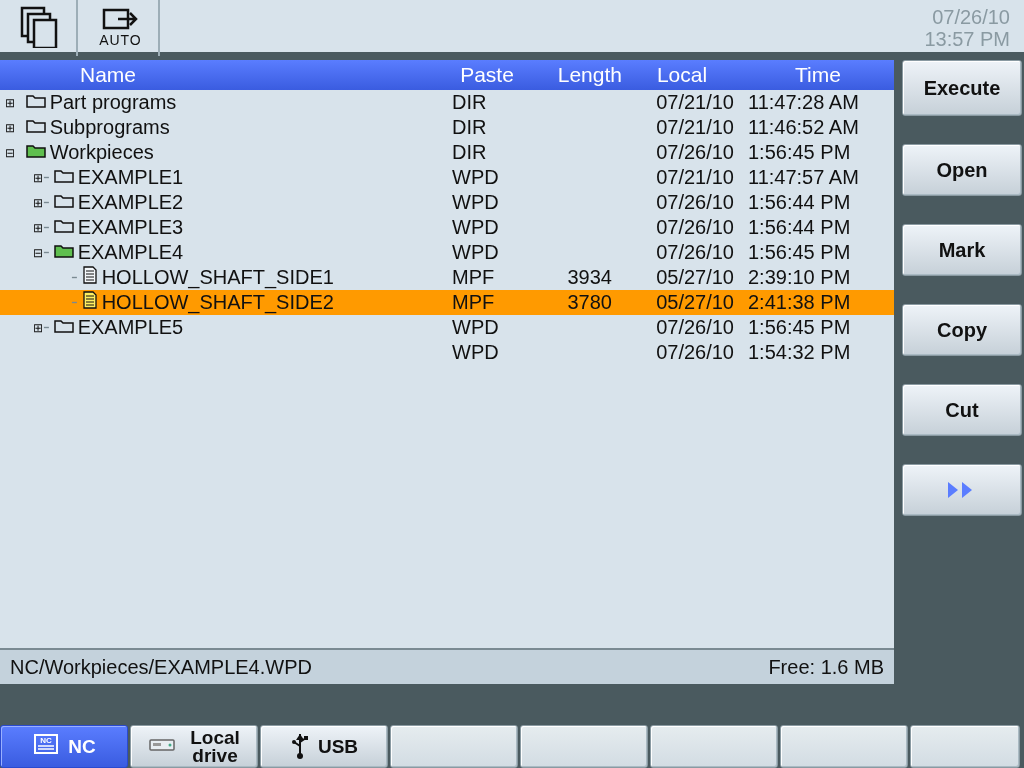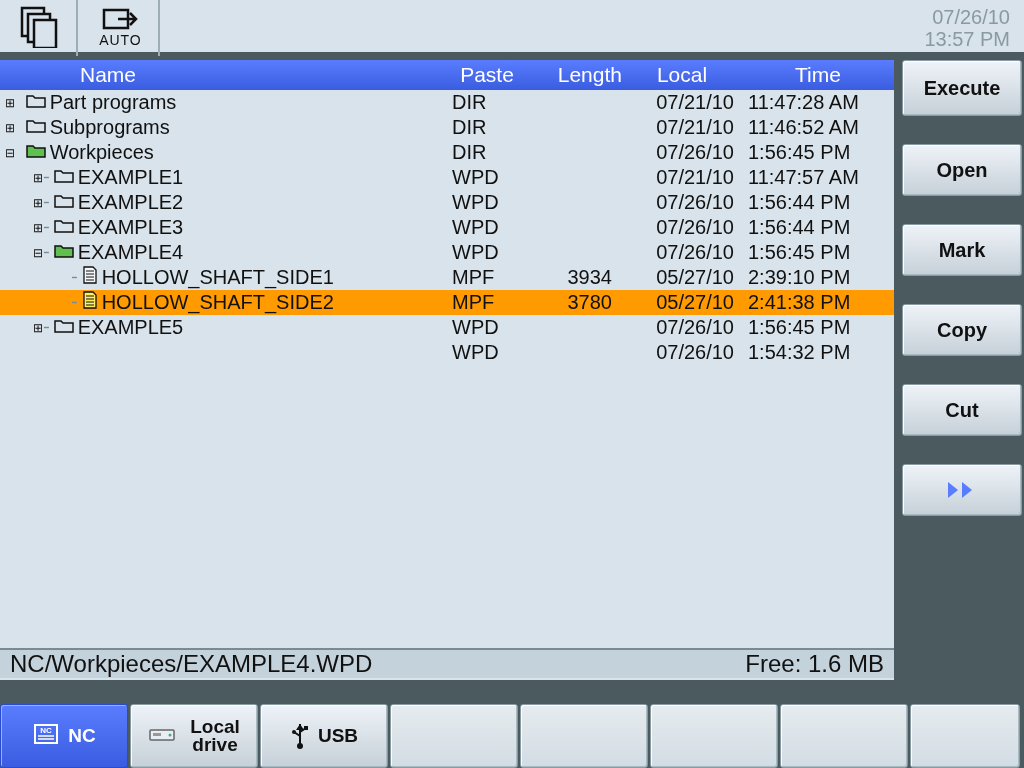--- a/index.html
+++ b/index.html
@@ -29,33 +29,33 @@
   .cell-type { flex: 0 0 70px; }
   .cell-length { flex: 0 0 100px; text-align: right; padding-right: 10px; }
   .cell-date { flex: 0 0 120px; text-align: right; padding-right: 8px; }
   .cell-time { flex: 0 0 152px; text-align: left; padding-left: 6px; }
   .tree-toggle { width: 12px; font-size: 12px; color: #111; text-align: center; }
   .tree-lines { color: #7a8a92; font-family: monospace; font-size: 16px; white-space: pre; }
   .folder-icon, .file-icon { display: inline-block; vertical-align: middle; margin-right: 4px; }
   .name-text { }
 
   
-  .statusbar { position: absolute; left: 0; top: 648px; width: 894px; height: 30px; background: #c4d2dc; border-top: 2px solid #7a8a92; display: flex; align-items: center; font-size: 24px; font-weight: 500; color: #111; padding: 0 10px; justify-content: space-between; }
+  .statusbar { position: absolute; left: 0; top: 648px; width: 894px; height: 36px; background: #c4d2dc; border-top: 2px solid #7a8a92; display: flex; align-items: center; font-size: 20px; font-weight: 500; color: #111; padding: 0 10px; justify-content: space-between; }
 
   
   .softcol { position: absolute; right: 0; top: 60px; width: 128px; height: 640px; background: #4a5a5f; }
   .softkey-r { width: 120px; height: 52px; margin: 0 0 28px 6px; background: linear-gradient(#eef3f8,#c6d0d8); border: 1px solid #8a9aa2; border-radius: 3px; display: flex; align-items: center; justify-content: center; font-size: 20px; font-weight: 600; color: #111; box-shadow: inset 1px 1px 0 #fff, inset -1px -1px 0 #aabac3; position: relative; }
   .softkey-r.first { margin-top: 0; height: 56px; }
   .softkey-r .arrow-right { position: absolute; right: 8px; }
   .softkey-r.last { }
   .dbl-arrow svg { display:block; }
 
   
   .softrow { position: absolute; left: 0; bottom: 0; width: 100%; height: 60px; background: #4a5a5f; display: flex; align-items: flex-end; padding-top: 4px; }
-  .softkey-b { width: 128px; height: 64px; margin-right: 2px; background: linear-gradient(#eef3f8,#c6d0d8); border: 1px solid #8a9aa2; border-radius: 3px; display: flex; align-items: center; justify-content: center; font-size: 19px; font-weight: 600; color: #111; box-shadow: inset 1px 1px 0 #fff, inset -1px -1px 0 #aabac3; gap: 8px; }
+  .softkey-b { width: 128px; height: 43px; margin-right: 2px; background: linear-gradient(#eef3f8,#c6d0d8); border: 1px solid #8a9aa2; border-radius: 3px; display: flex; align-items: center; justify-content: center; font-size: 19px; font-weight: 600; color: #111; box-shadow: inset 1px 1px 0 #fff, inset -1px -1px 0 #aabac3; gap: 8px; }
   .softkey-b.active { background: linear-gradient(#5a7dff,#3a5ce0); color: #fff; box-shadow: inset 1px 1px 0 #9ab0ff; border-color:#2a4ad0; }
   .softkey-b.blank { background: linear-gradient(#e6ecef,#d2dce3); }
   .softkey-b .lbl { text-align:center; line-height: 18px; }
 
 </style>
 </head>
 <body>
 
 <div class="screen">
 

